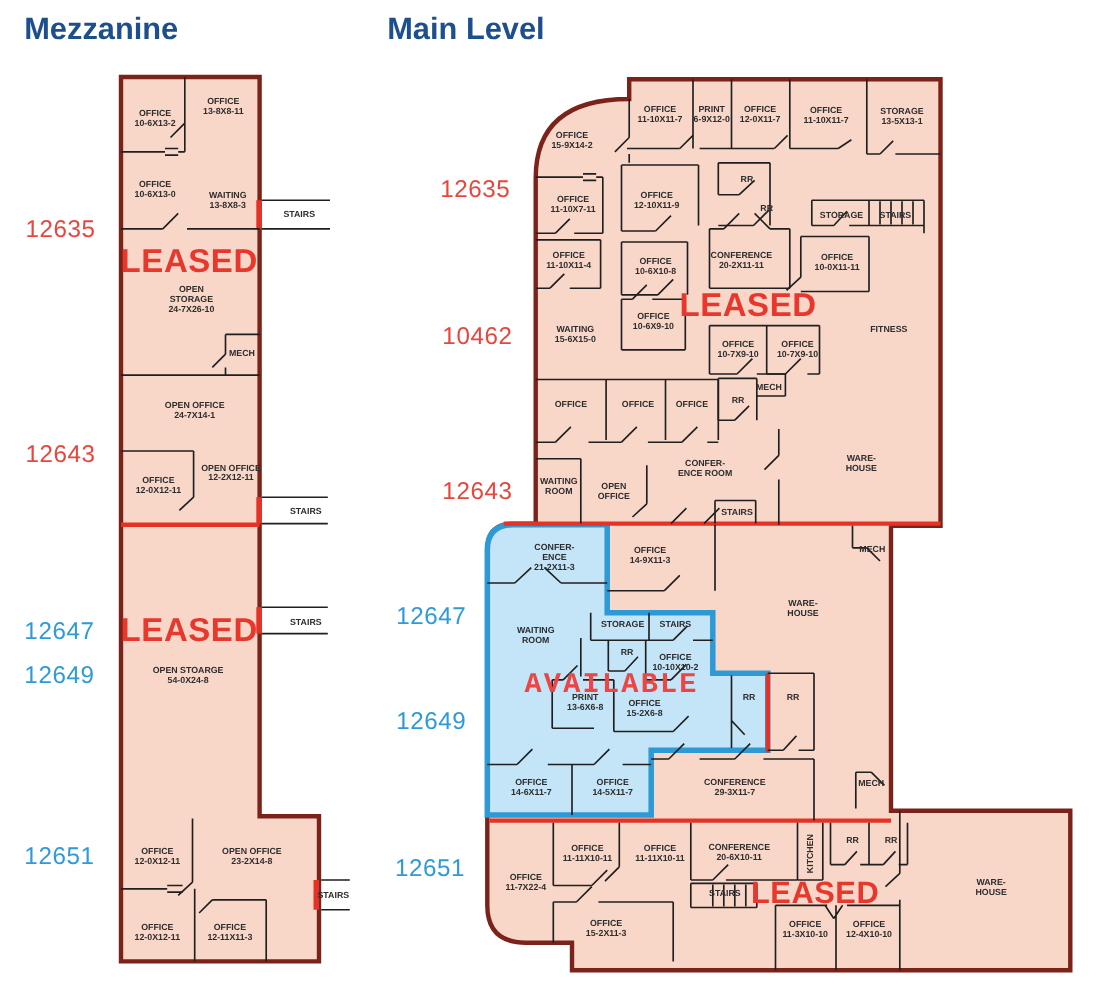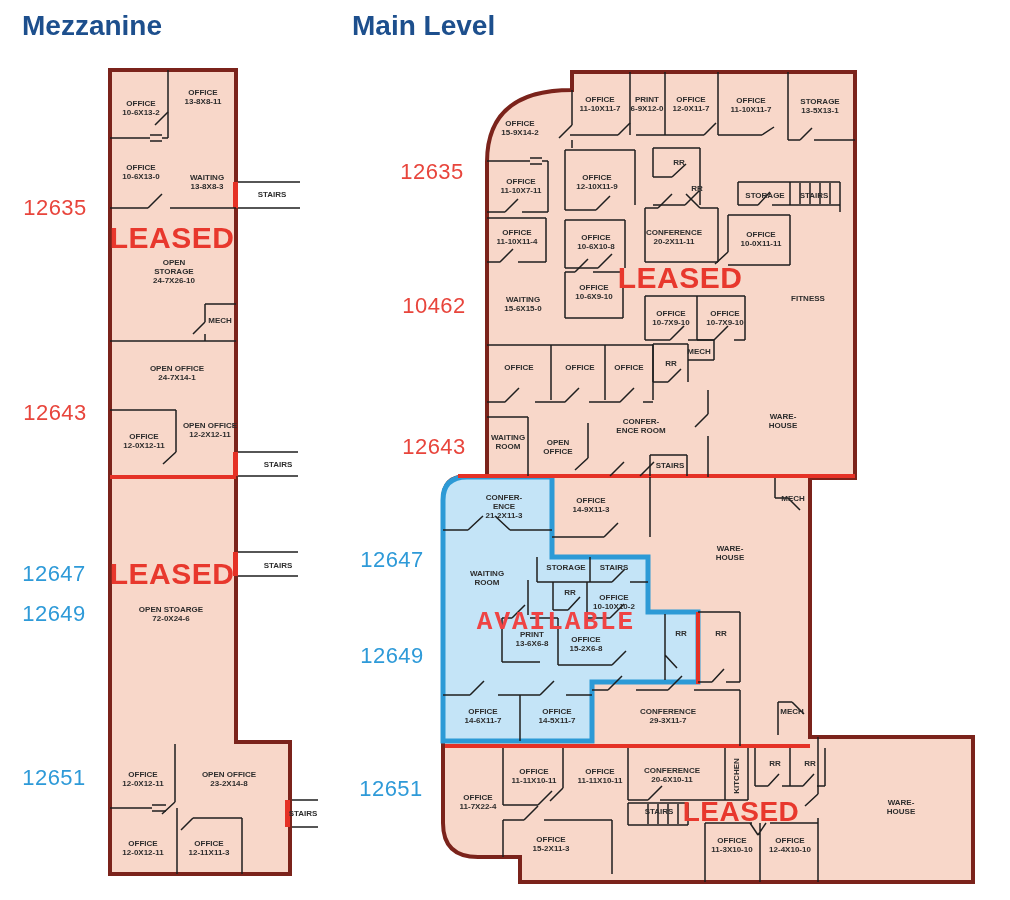--- a/index.html
+++ b/index.html
@@ -178,21 +178,21 @@
   <div class="t lbl" style="left:220px;top:321px;">MECH</div>
   <div class="t lbl" style="left:177px;top:373px;">OPEN OFFICE
 24-7X14-1</div>
   <div class="t lbl" style="left:144px;top:441px;">OFFICE
 12-0X12-11</div>
   <div class="t lbl" style="left:210px;top:430px;">OPEN OFFICE
 12-2X12-11</div>
   <div class="t lbl" style="left:278px;top:465px;">STAIRS</div>
   <div class="t lbl" style="left:278px;top:566px;">STAIRS</div>
   <div class="t lbl" style="left:171px;top:614px;">OPEN STOARGE
-72-0X24-6</div>
+54-0X24-8</div>
   <div class="t lbl" style="left:143px;top:779px;">OFFICE
 12-0X12-11</div>
   <div class="t lbl" style="left:229px;top:779px;">OPEN OFFICE
 23-2X14-8</div>
   <div class="t lbl" style="left:143px;top:848px;">OFFICE
 12-0X12-11</div>
   <div class="t lbl" style="left:209px;top:848px;">OFFICE
 12-11X11-3</div>
   <div class="t lbl" style="left:303px;top:814px;">STAIRS</div>
 

